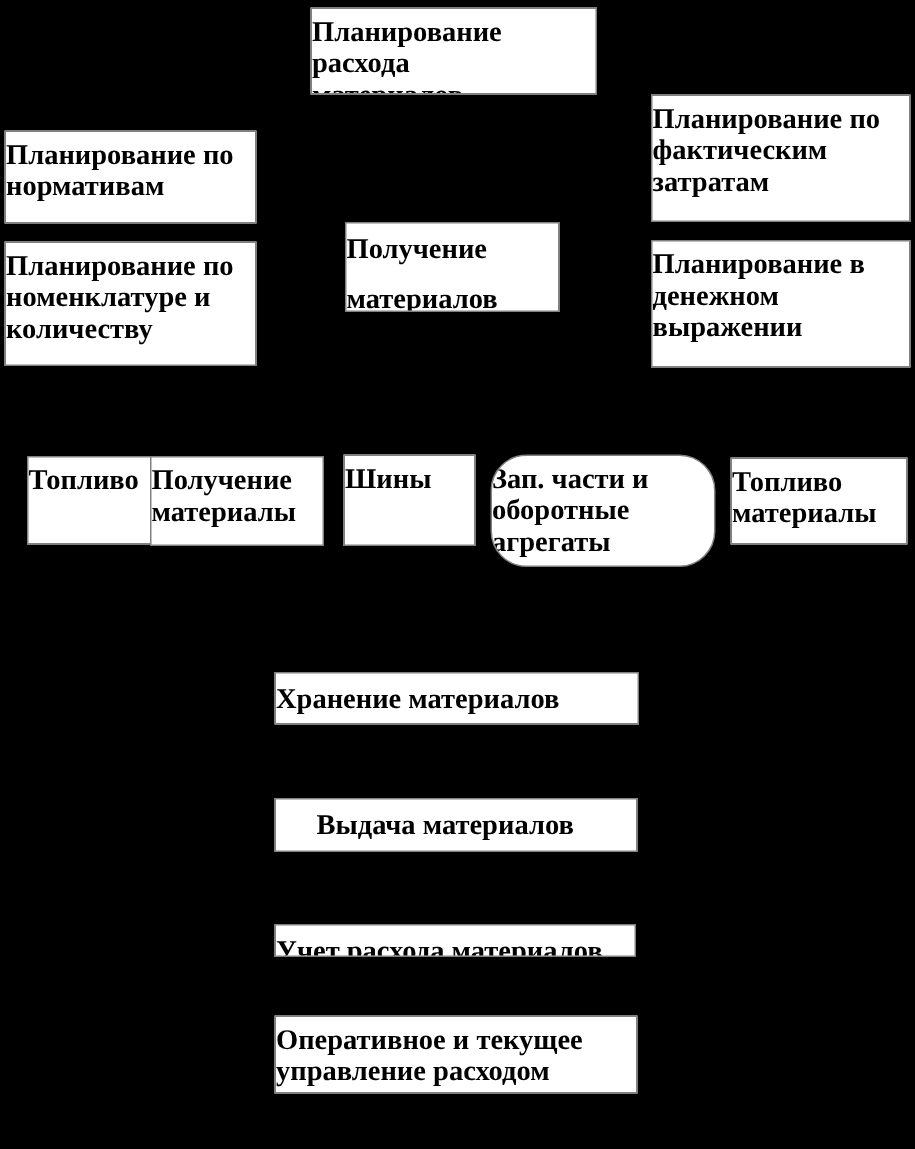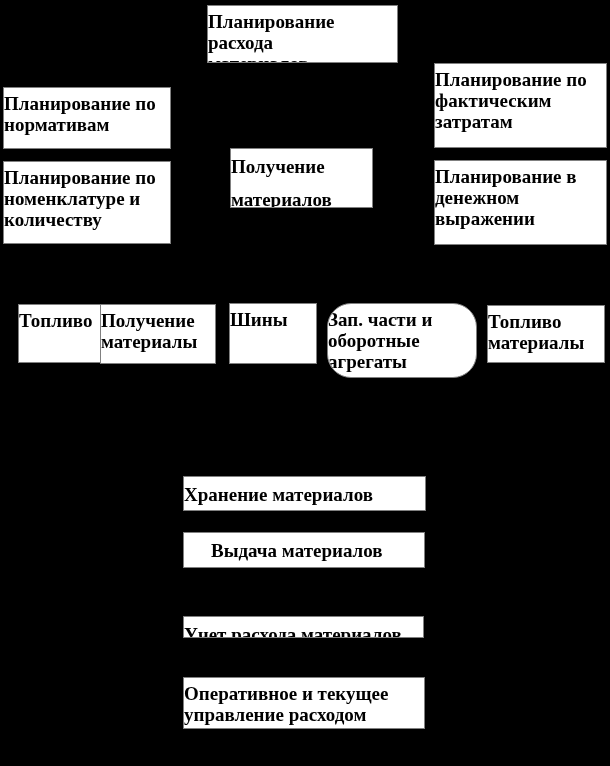--- a/index.html
+++ b/index.html
@@ -67,21 +67,21 @@
 материалы</div>
 
   <div class="node" style="left:229px; top:303px; width:88px;  height:61px;">Шины</div>
 
   <div class="node" style="left:327px; top:303px; width:150px; height:75px;border-radius:24px;">Зап. части и
 оборотные агрегаты</div>
 
   <div class="node" style="left:487px; top:305px; width:118px; height:58px;">Топливо
 материалы</div>
 
-  <div class="node single-line" style="left:183px; top:448px; width:243px; height:35px;margin-top:28px;">Хранение материалов</div>
+  <div class="node single-line" style="left:183px; top:448px; width:243px; height:35px;">Хранение материалов</div>
 
   <div class="node single-line" style="left:183px; top:532px; width:242px; height:36px;padding-left:27px;">Выдача материалов</div>
 
   <div class="node single-line" style="left:183px; top:616px; width:241px; height:22px;">Учет расхода материалов</div>
 
   <div class="node" style="left:183px; top:677px; width:242px; height:52px;">Оперативное и текущее
 управление расходом</div>
 
 </div>
 

